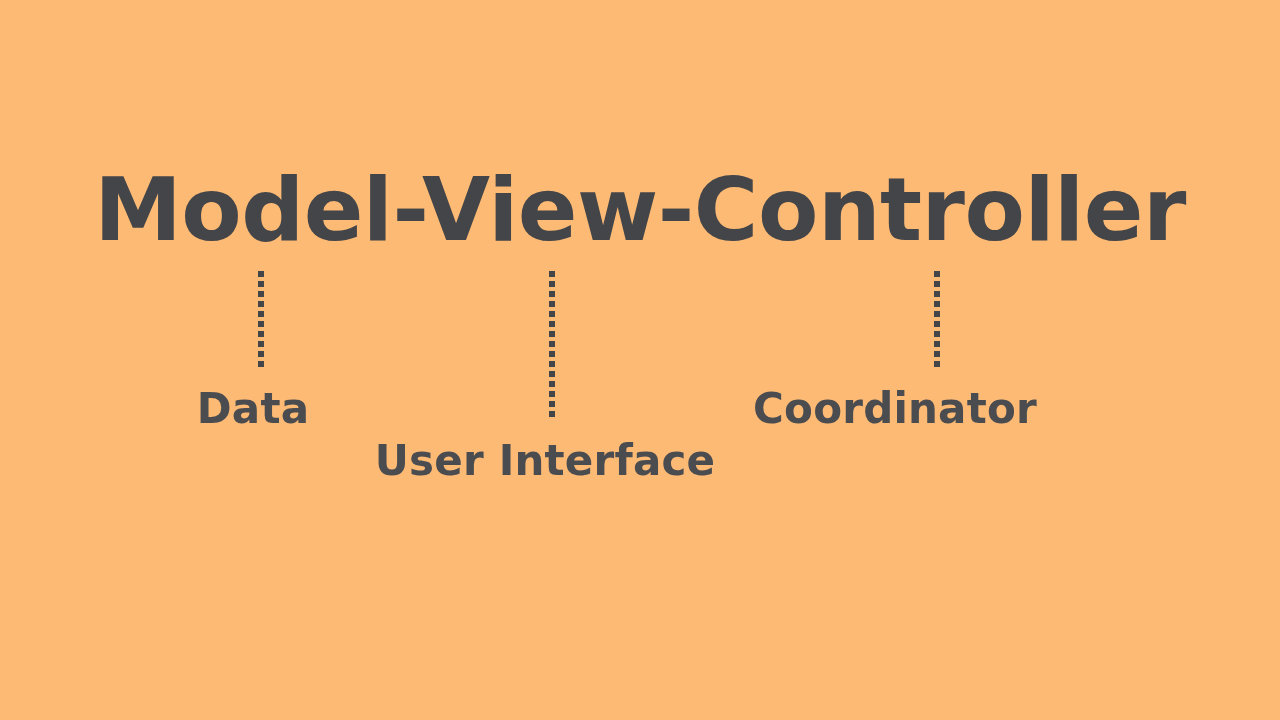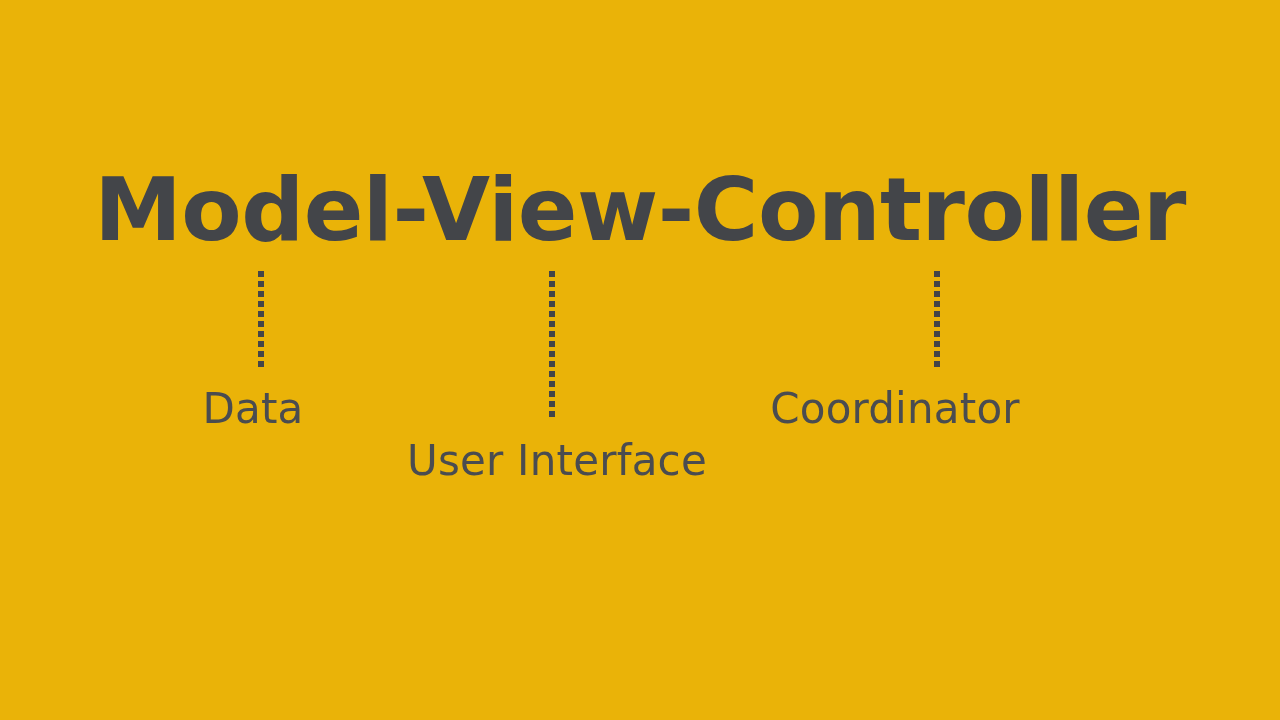--- a/index.html
+++ b/index.html
@@ -10,21 +10,21 @@
   }
 
   body {
     font-family: "DejaVu Sans", "Liberation Sans", sans-serif;
   }
 
   #slide {
     position: relative;
     width: 1280px;
     height: 720px;
-    background: #eab308;
+    background: #fdba74;
     overflow: hidden;
   }
 
   
   .title {
     position: absolute;
     left: 0;
     top: 166px;
     width: 1280px;
     text-align: center;
@@ -66,37 +66,37 @@
   .stem-controller {
     left: 934px;
     top: 271px;
     height: 97px;
   }
 
   
   .label {
     position: absolute;
     font-family: "DejaVu Sans", "Liberation Sans", sans-serif;
-    font-weight: 400;
+    font-weight: 700;
     font-size: 42px;
     line-height: 1.0;
     letter-spacing: 0.2px;
     color: #4a4c50;
     white-space: nowrap;
     text-align: center;
     transform: translateX(-50%);
   }
 
   .label-data {
     left: 253px;
     top: 388px;
   }
 
   .label-ui {
-    left: 557px;
+    left: 545px;
     top: 440px;
     text-align: center;
   }
 
   .label-coordinator {
     left: 895px;
     top: 388px;
   }
 </style>
 </head>

